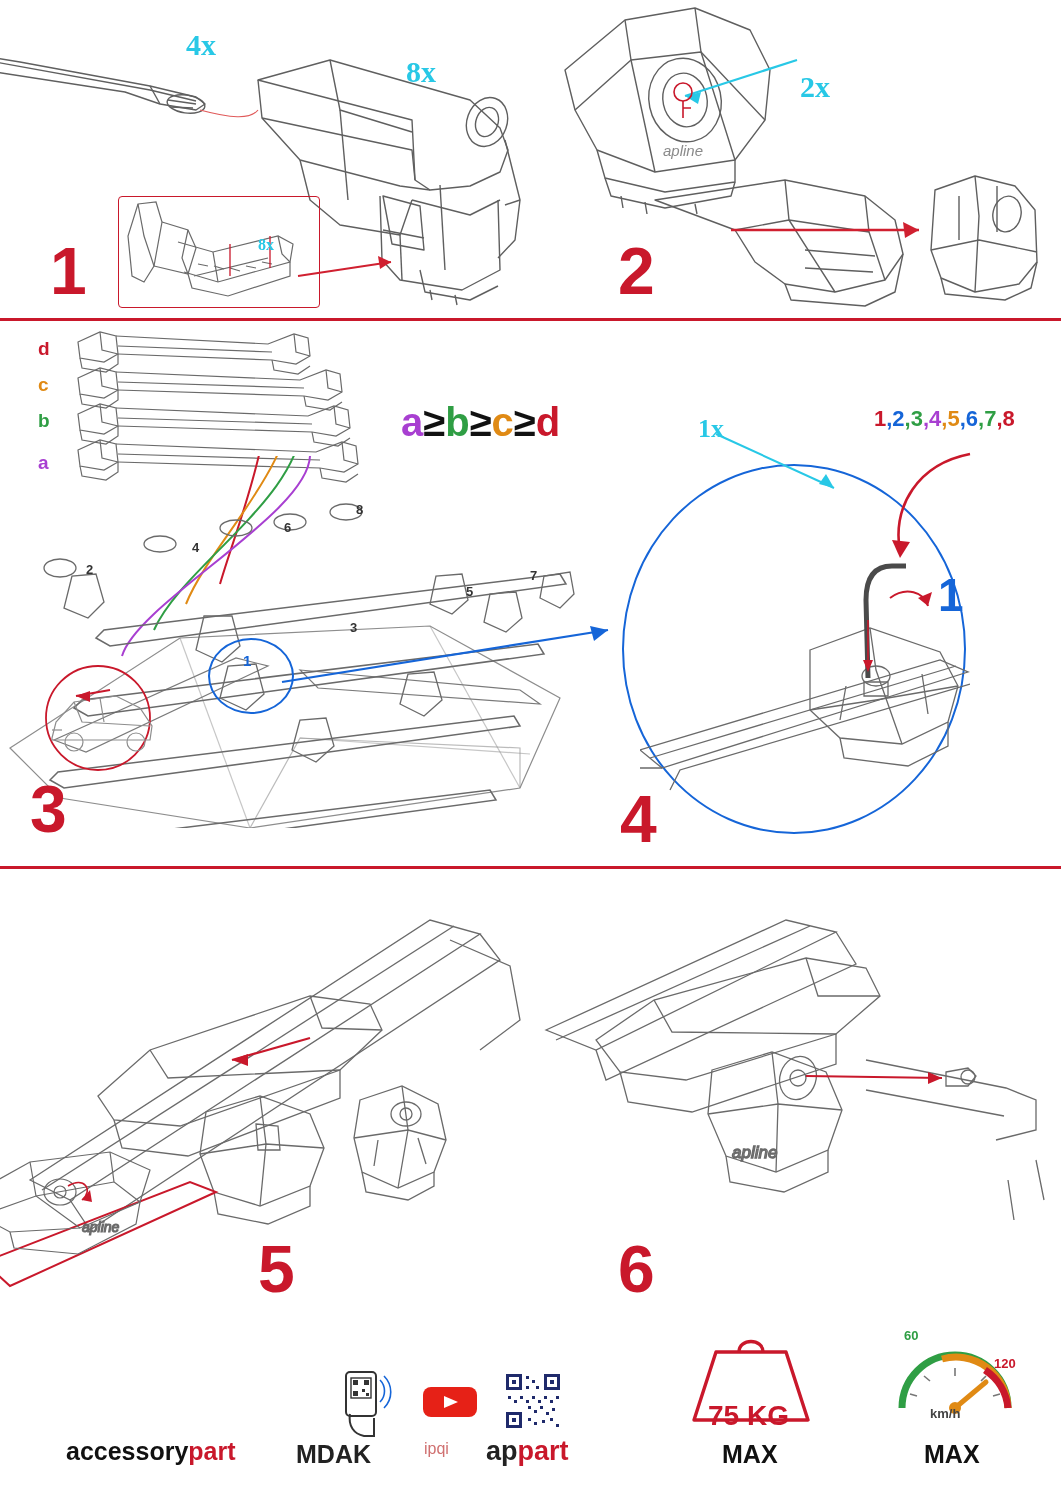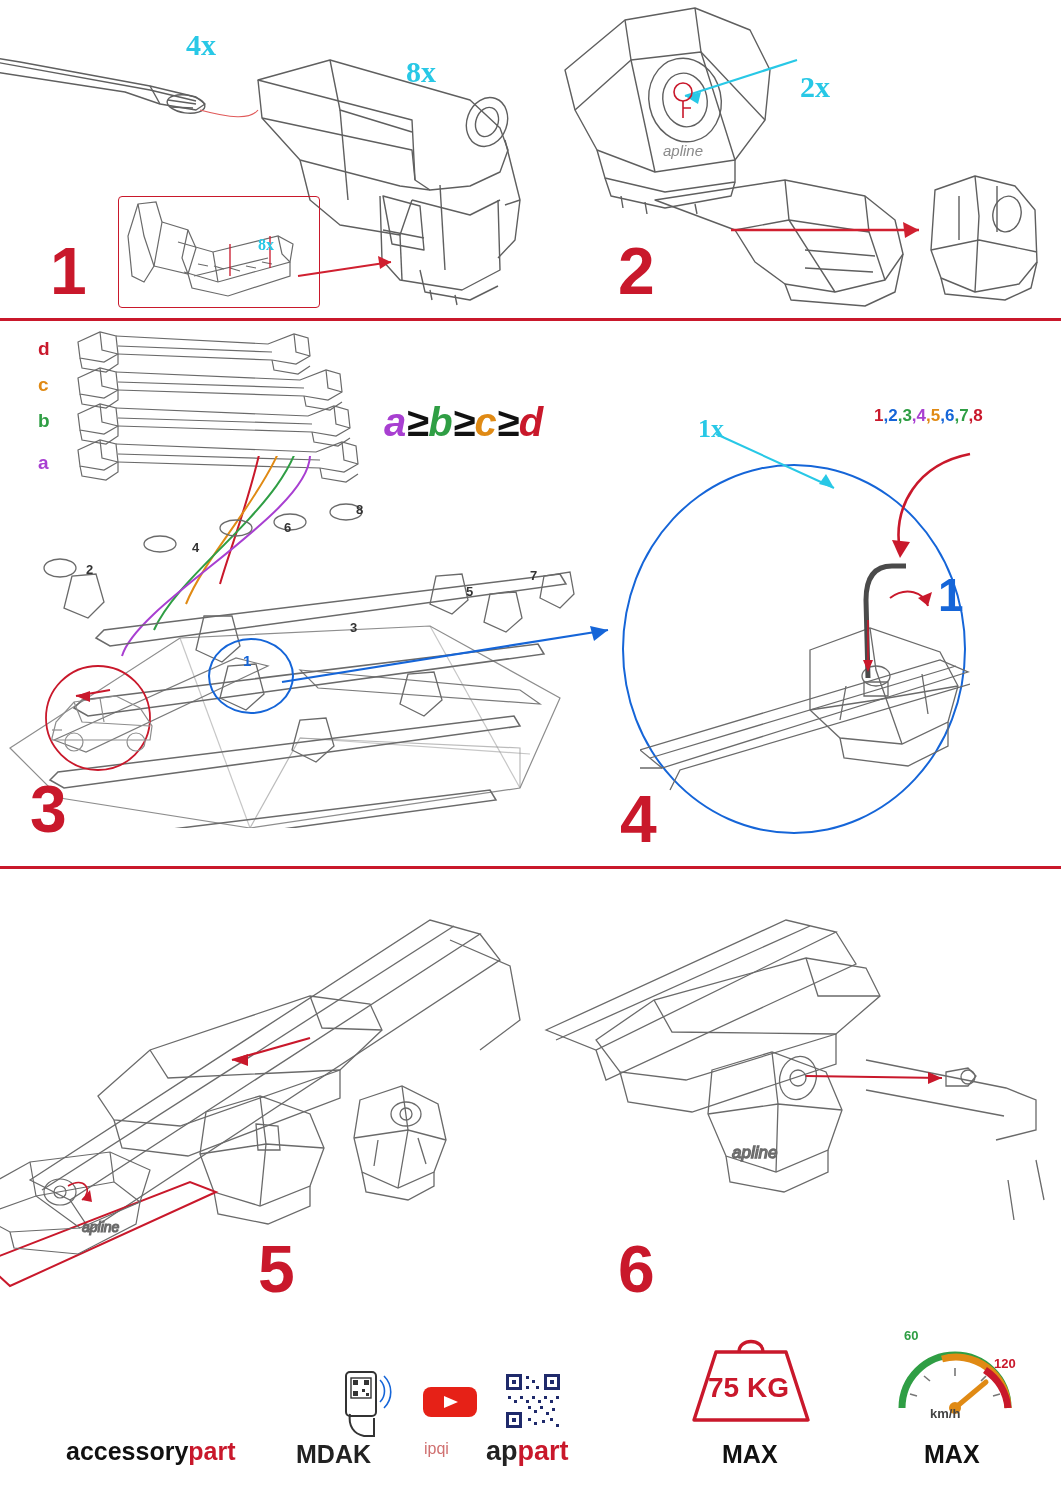--- a/index.html
+++ b/index.html
@@ -8,25 +8,25 @@
   .divider{position:absolute;left:0;width:1061px;height:3px;background:#c9182b;}
   .d1{top:318px;}
   .d2{top:866px;}
   svg{display:block;}
   .stepnum{position:absolute;color:#c9182b;font-size:66px;font-weight:bold;font-family:"Liberation Sans",sans-serif;line-height:1;}
   .qty{position:absolute;color:#28c8e6;font-size:30px;font-weight:bold;font-family:"Liberation Serif",serif;}
   .abcd{position:absolute;font-size:40px;font-weight:bold;font-family:"Liberation Sans",sans-serif;}
   .rowlab{position:absolute;font-size:19px;font-weight:bold;}
   .tiny{position:absolute;font-size:13px;font-weight:bold;color:#555;}
   .bluebig{position:absolute;color:#1565d8;font-size:46px;font-weight:bold;}
-  .seq{position:absolute;font-size:17px;font-weight:bold;font-family:"Liberation Sans",sans-serif;text-align:center;}
+  .seq{position:absolute;font-size:22px;font-weight:bold;font-family:"Liberation Sans",sans-serif;text-align:center;}
   .footer-title{position:absolute;left:46px;top:1395px;color:#5b4fcf;font-size:31px;font-weight:bold;letter-spacing:1px;font-family:"Liberation Sans",sans-serif;}
   .brandline{position:absolute;left:46px;top:1437px;font-size:25px;font-weight:bold;margin-left:20px;}
   .maxlabel{position:absolute;font-size:25px;font-weight:bold;color:#111;font-family:"Liberation Sans",sans-serif;}
-  .kgtxt{position:absolute;color:#c9182b;font-size:28px;font-weight:bold;font-family:"Liberation Sans",sans-serif;}
+  .kgtxt{position:absolute;color:#c9182b;font-size:28px;font-weight:bold;font-family:"Liberation Sans",sans-serif;margin-top:28px;}
 </style>
 </head>
 <body>
 
 <div class="sheet">
 
   <div class="divider d1"></div>
   <div class="divider d2"></div>
 
   <svg width="540" height="316" viewBox="0 0 540 316" style="position:absolute;left:0;top:0">
@@ -156,21 +156,21 @@
       <path d="M58 118 L258 126 L284 116 L298 120 L300 138 L286 146 L262 142 L60 136"></path>
       <path d="M284 116 L286 134 L300 138 M262 142 L264 152 L288 156 L300 148"></path>
       <path d="M60 128 L262 134"></path>
     </g>
   </svg>
   <div class="rowlab" style="left:38px;top:338px;color:#c9182b;">d</div>
   <div class="rowlab" style="left:38px;top:374px;color:#e08a14;">c</div>
   <div class="rowlab" style="left:38px;top:410px;color:#2f9e44;">b</div>
   <div class="rowlab" style="left:38px;top:452px;color:#a83fd1;">a</div>
 
-  <div class="abcd" style="left:384px;top:400px;font-style:italic;">
+  <div class="abcd" style="left:401px;top:400px;">
     <span style="color:#a83fd1">a</span><span style="color:#111">≥</span><span style="color:#2f9e44">b</span><span style="color:#111">≥</span><span style="color:#e08a14">c</span><span style="color:#111">≥</span><span style="color:#c9182b">d</span>
   </div>
 
   <svg width="340" height="240" viewBox="0 0 340 240" style="position:absolute;left:90px;top:456px">
     <g fill="none" stroke-width="2">
       <path d="M178 -110 C 186 -20, 150 60, 130 128" stroke="#c9182b"></path>
       <path d="M204 -74 C 208 10, 122 84, 96 148" stroke="#e08a14"></path>
       <path d="M212 -38 C 214 40, 92 110, 64 174" stroke="#2f9e44"></path>
       <path d="M220 -2 C 222 56, 48 146, 32 200" stroke="#a83fd1"></path>
     </g>

